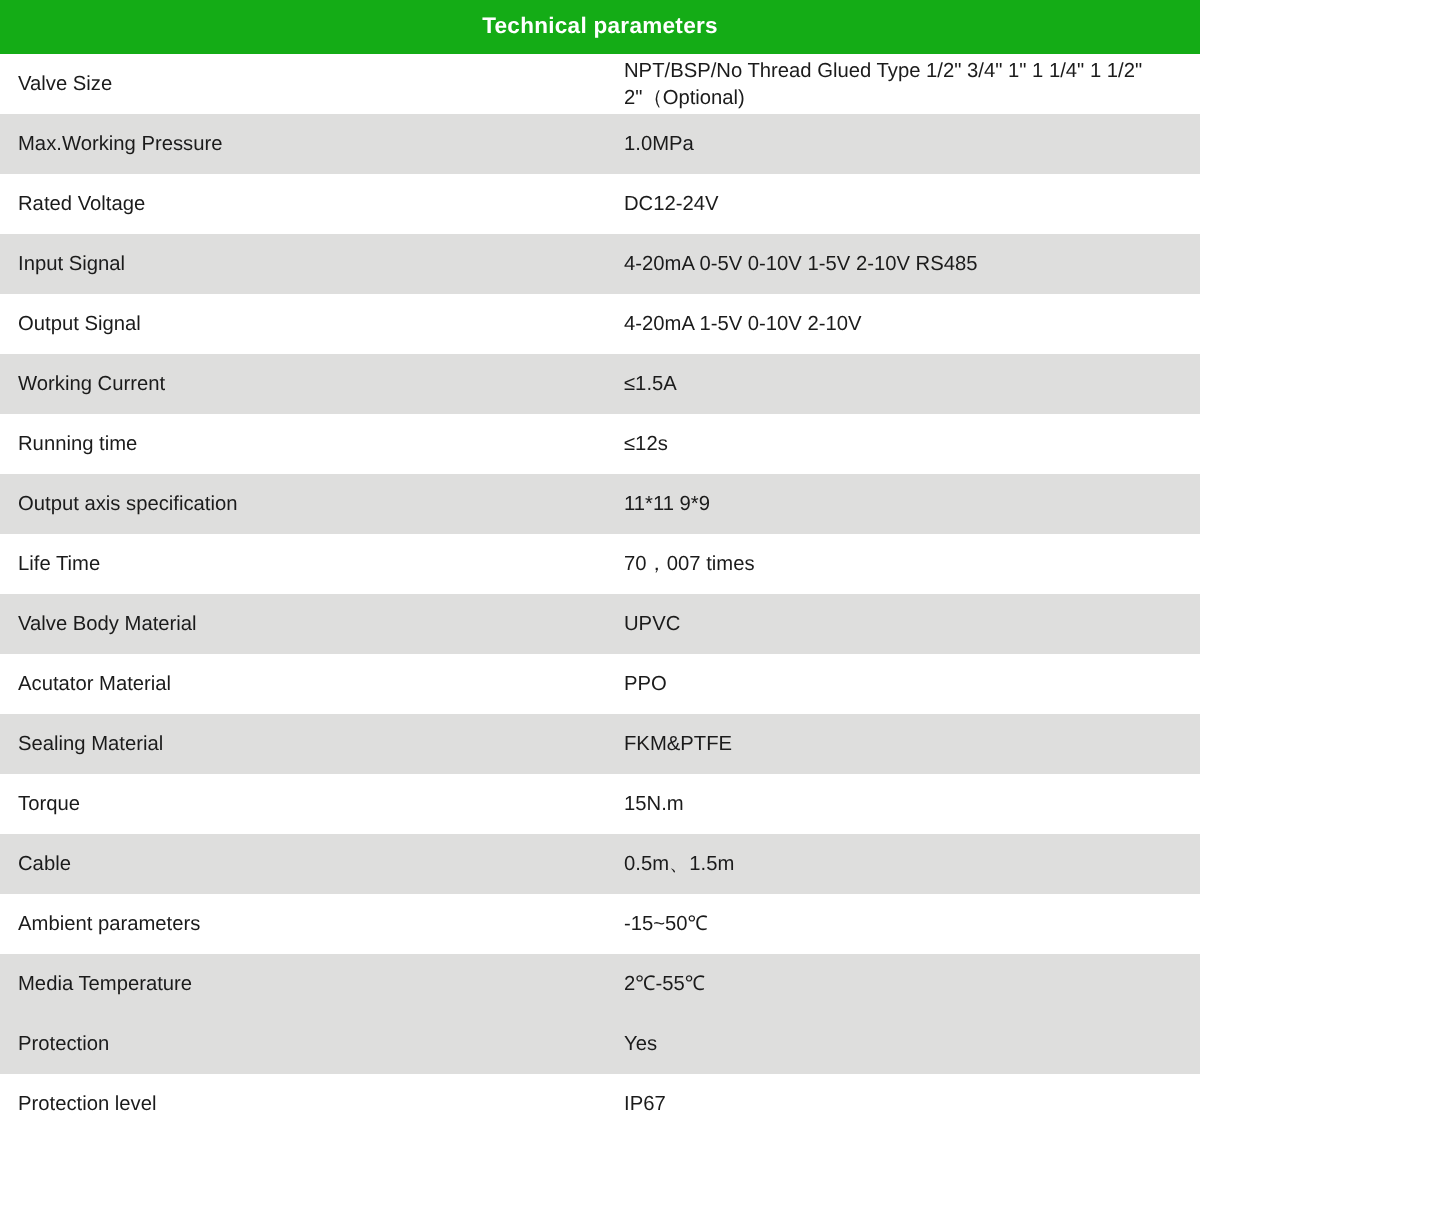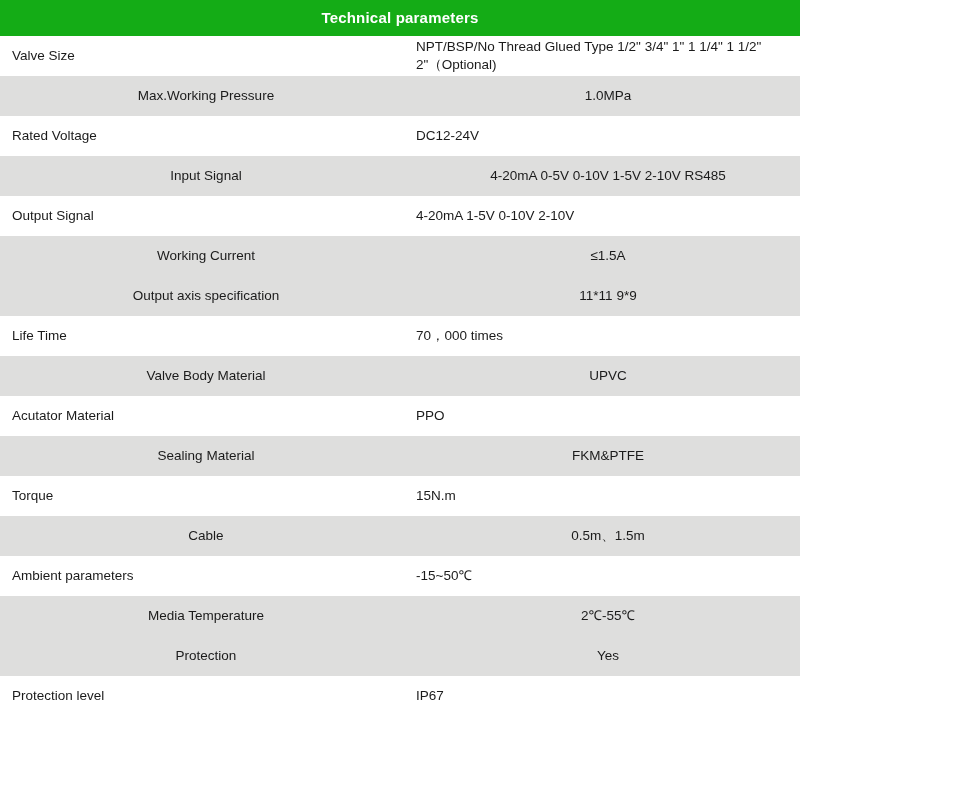--- a/index.html
+++ b/index.html
@@ -41,21 +41,20 @@
     width: 240px;
     padding-left: 12px;
     box-sizing: border-box;
   }
   .spec-table td.value-cell {
     padding-left: 16px;
     box-sizing: border-box;
   }
   .row-shaded td {
     background: #dededd;
-    text-align: center;
   }
   .row-plain td {
     background: #ffffff;
   }
 </style>
 </head>
 <body>
 
 <table class="spec-table">
   <tbody>
@@ -79,27 +78,31 @@
         <td class="value-cell">4-20mA 0-5V 0-10V 1-5V 2-10V RS485</td>
       </tr>
       <tr class="row-plain">
         <td class="label-cell">Output Signal</td>
         <td class="value-cell">4-20mA 1-5V 0-10V 2-10V</td>
       </tr>
       <tr class="row-shaded">
         <td class="label-cell">Working Current</td>
         <td class="value-cell">≤1.5A</td>
       </tr>
+      <tr class="row-plain">
+        <td class="label-cell">Running time</td>
+        <td class="value-cell">≤12s</td>
+      </tr>
       <tr class="row-shaded">
         <td class="label-cell">Output axis specification</td>
         <td class="value-cell">11*11 9*9</td>
       </tr>
       <tr class="row-plain">
         <td class="label-cell">Life Time</td>
-        <td class="value-cell">70，000 times</td>
+        <td class="value-cell">70，007 times</td>
       </tr>
       <tr class="row-shaded">
         <td class="label-cell">Valve Body Material</td>
         <td class="value-cell">UPVC</td>
       </tr>
       <tr class="row-plain">
         <td class="label-cell">Acutator Material</td>
         <td class="value-cell">PPO</td>
       </tr>
       <tr class="row-shaded">

